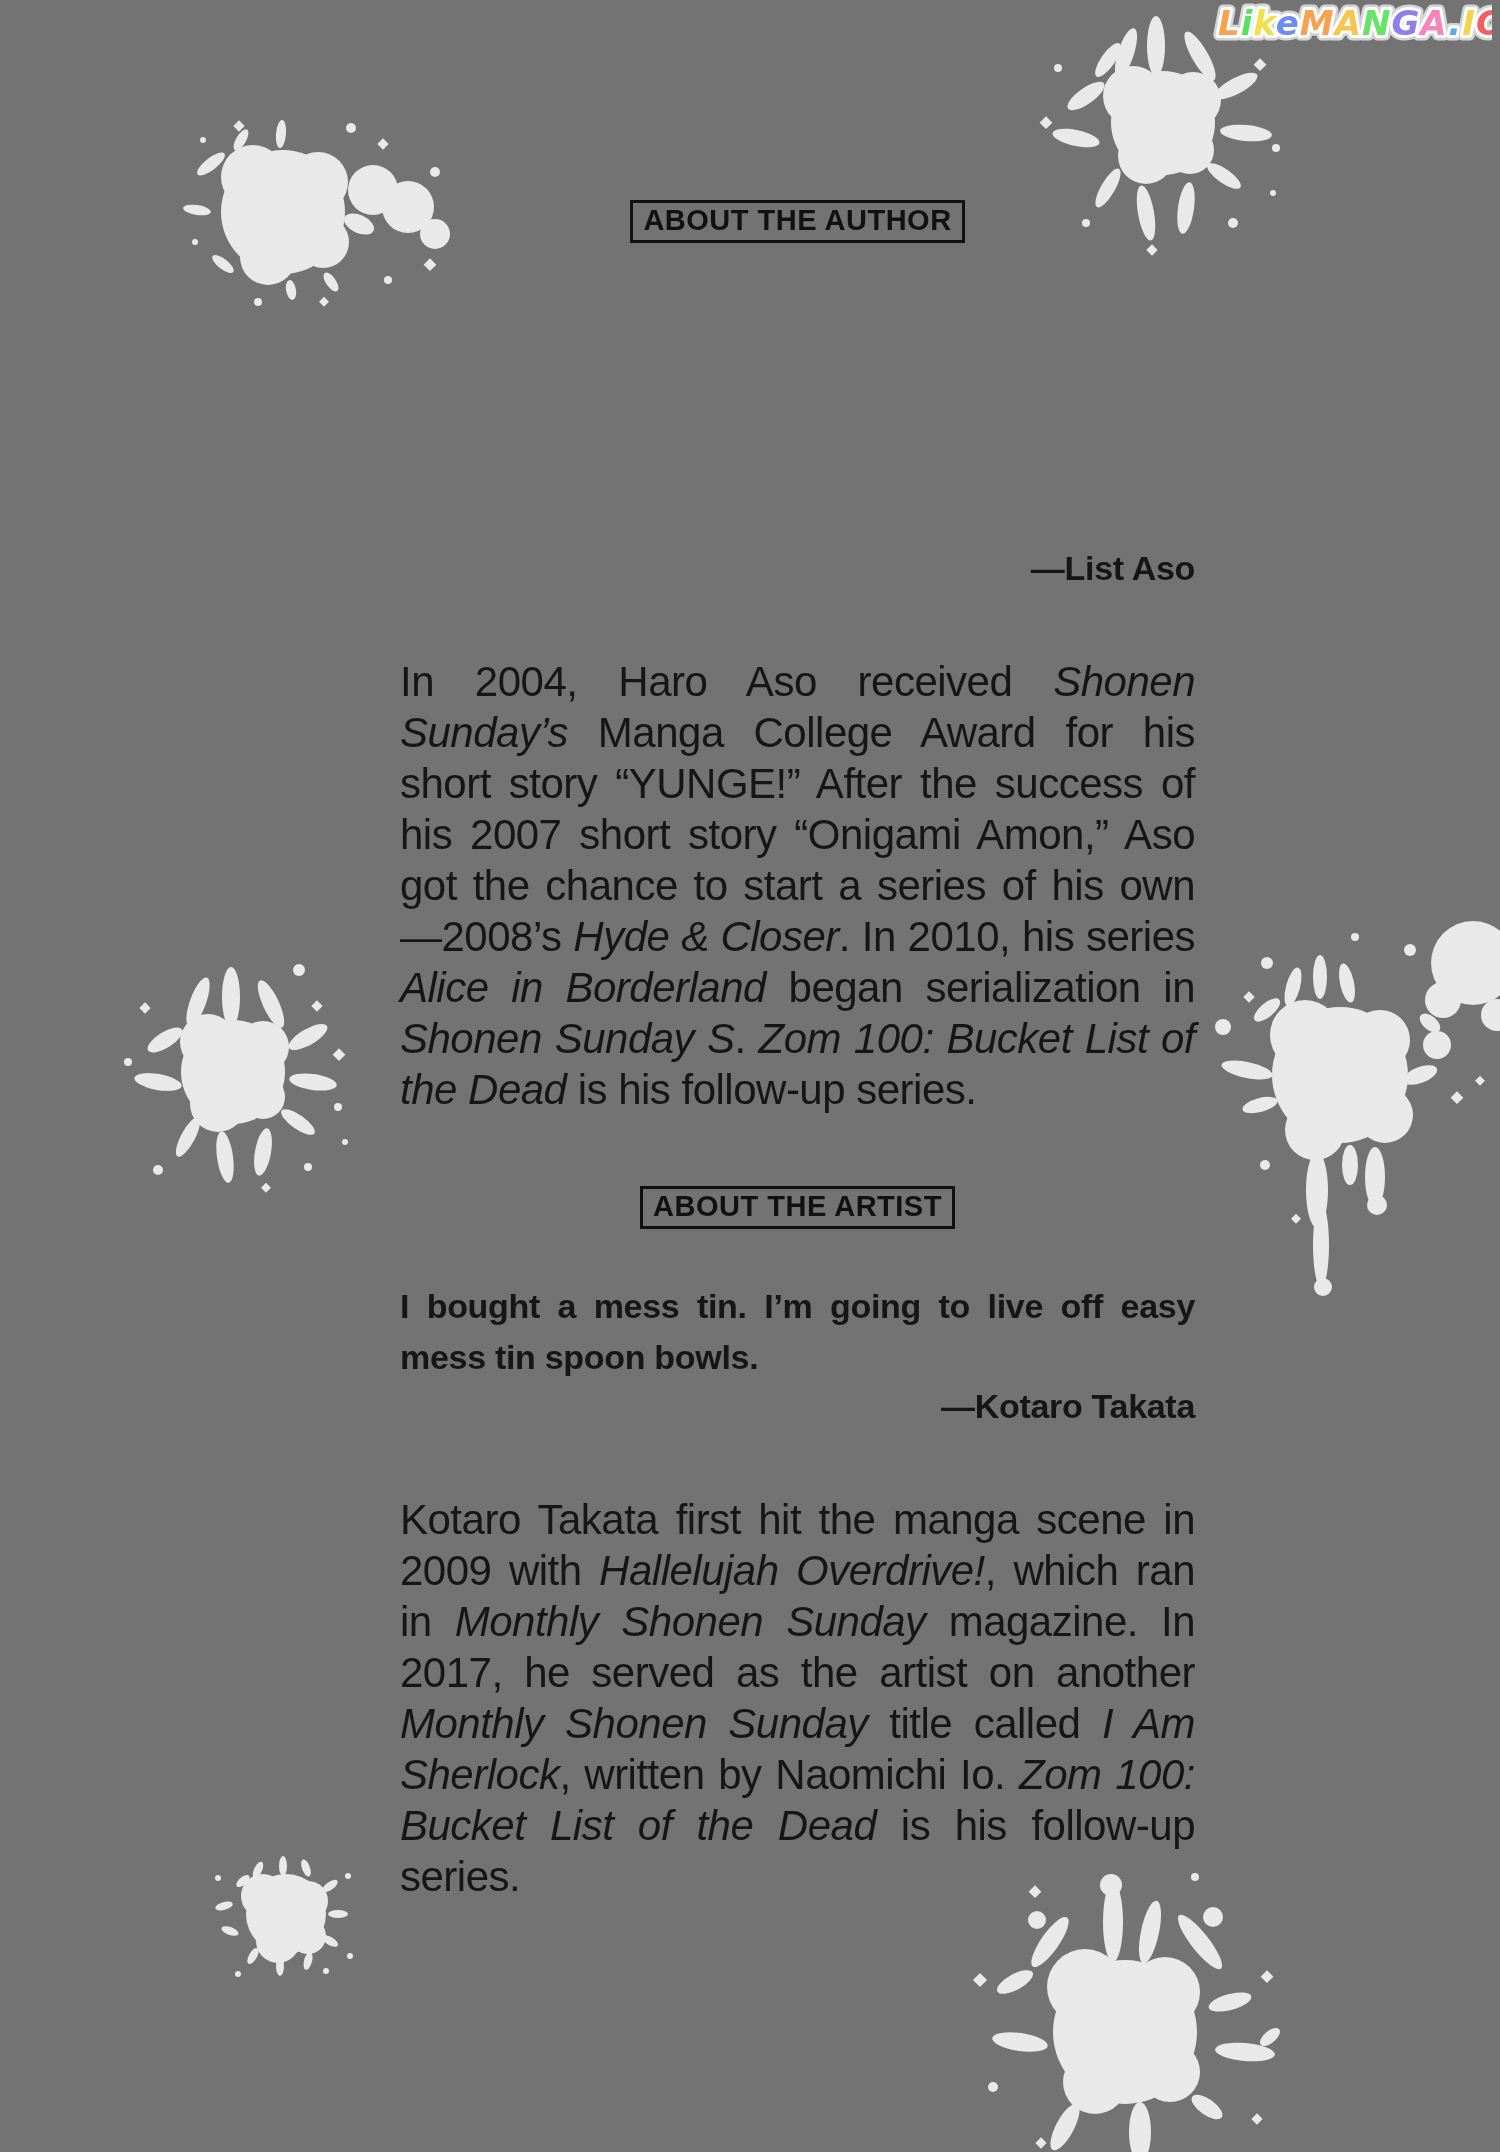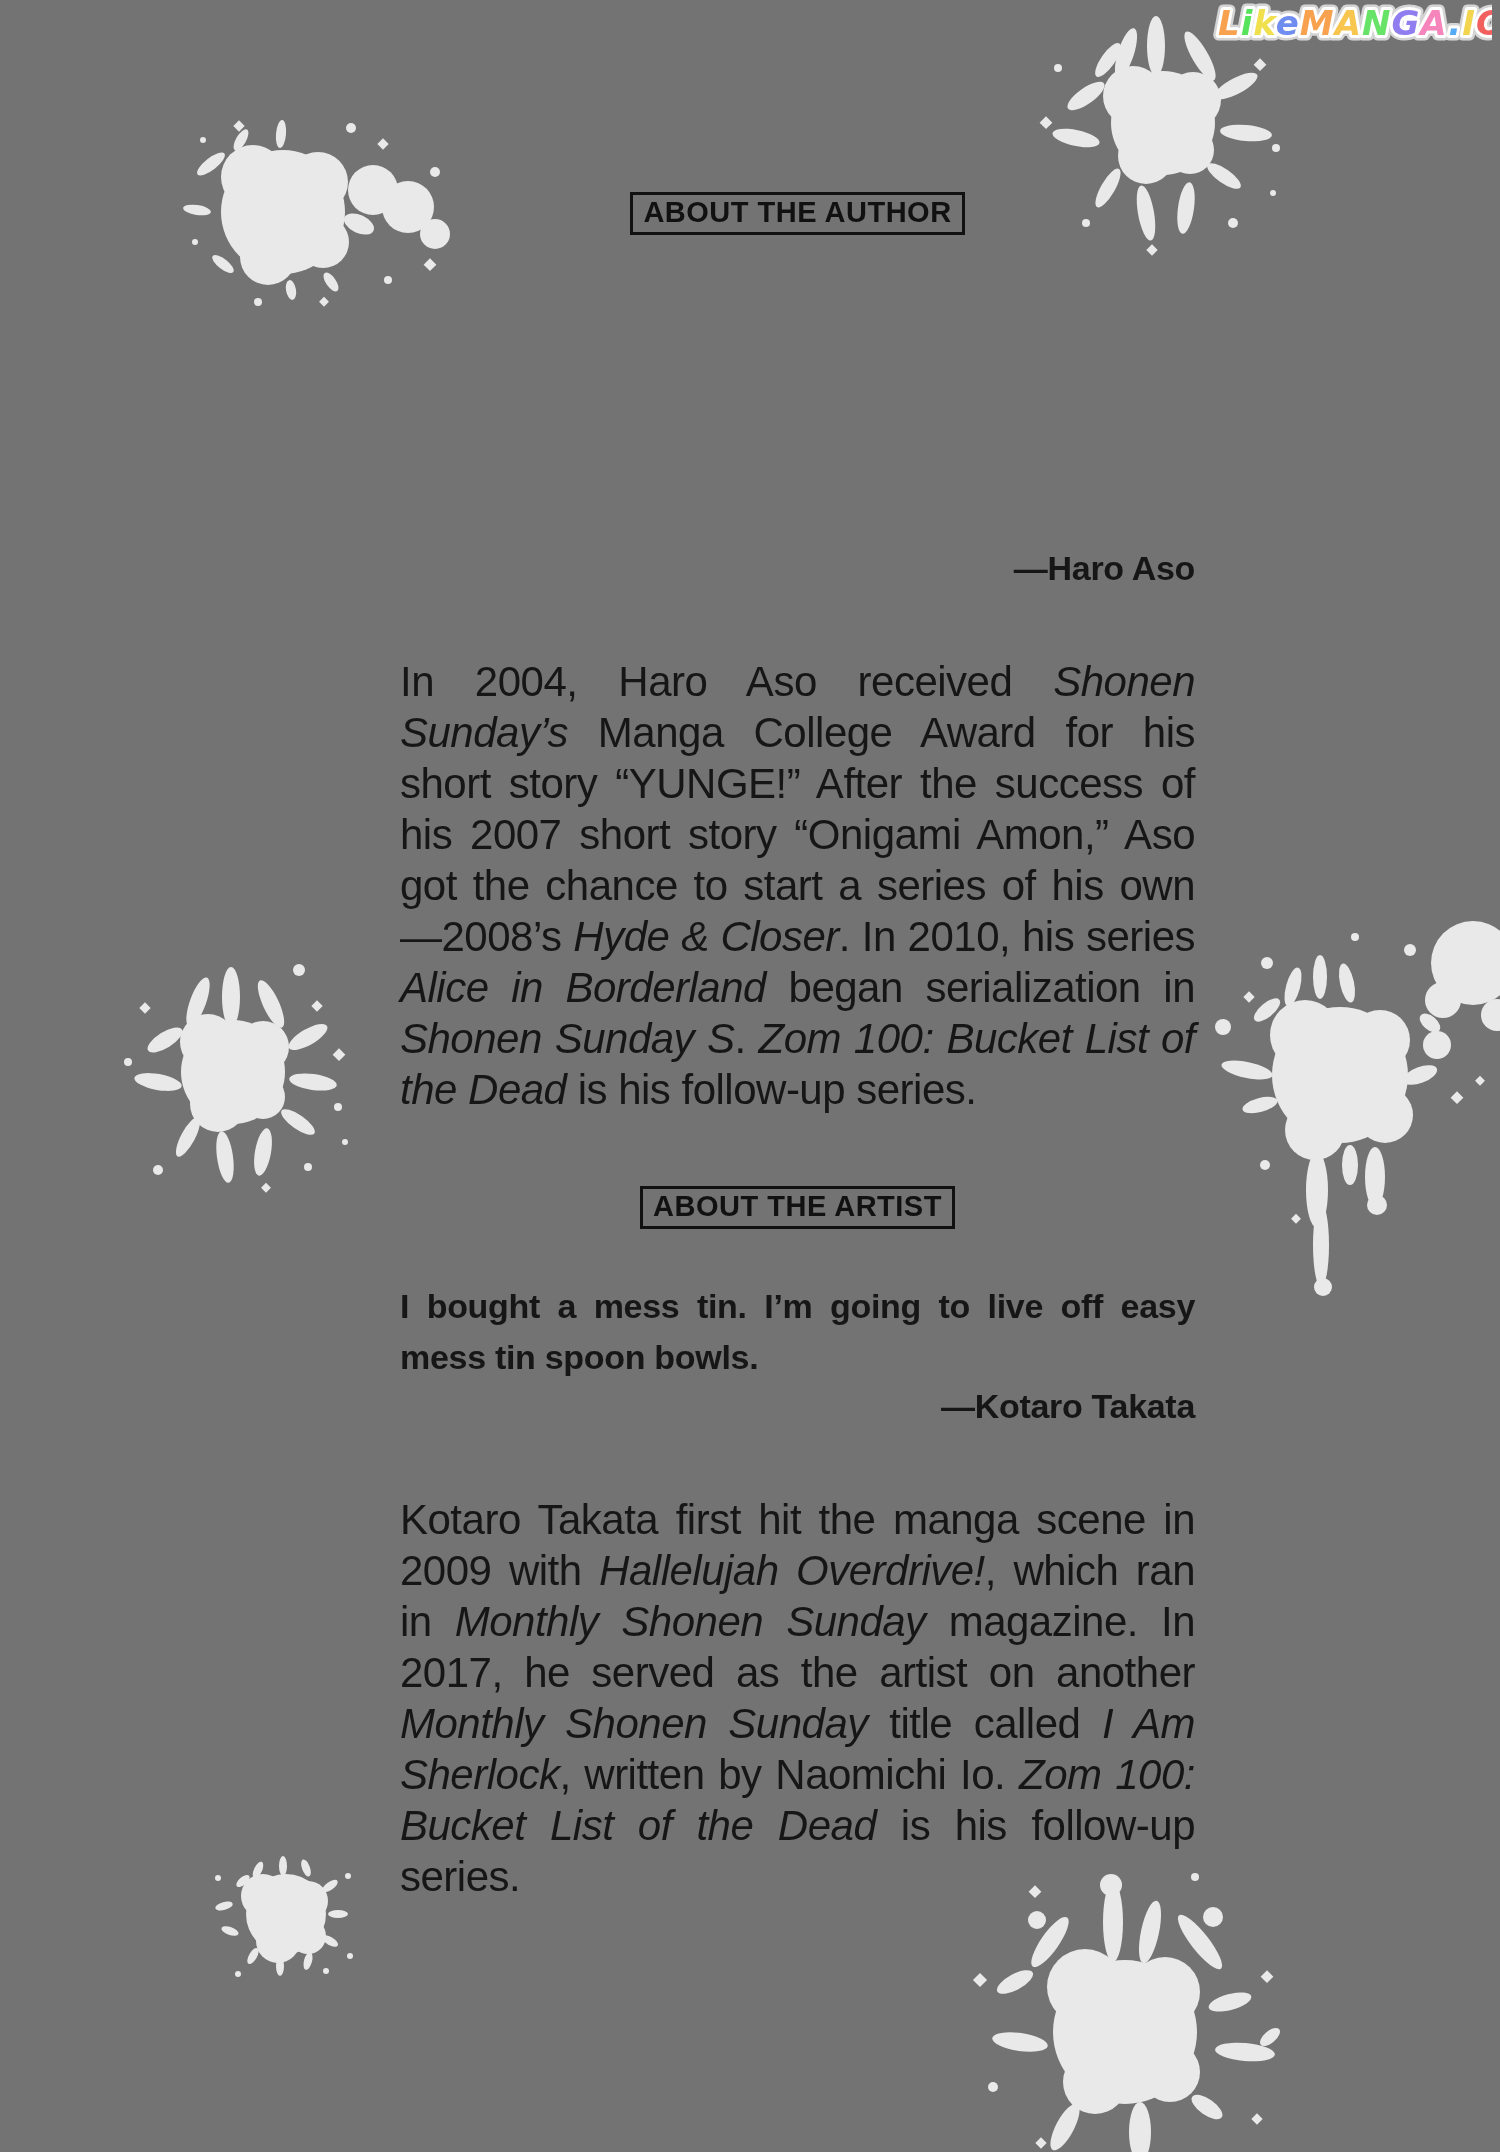--- a/index.html
+++ b/index.html
@@ -248,26 +248,26 @@
       <rect x="86" y="40" width="9" height="9" transform="rotate(45 90 44)"></rect>
       <rect x="30" y="128" width="10" height="10" transform="rotate(45 35 133)"></rect>
       <rect x="318" y="125" width="9" height="9" transform="rotate(45 322 129)"></rect>
       <circle cx="48" cy="240" r="5"></circle>
       <rect x="92" y="292" width="8" height="8" transform="rotate(45 96 296)"></rect>
       <rect x="308" y="268" width="8" height="8" transform="rotate(45 312 272)"></rect>
       <circle cx="250" cy="30" r="4"></circle>
     </svg>
   </div>
 
-  <div class="block heading-row" style="top:192px;">
+  <div class="block heading-row" style="top:200px;">
     <span class="heading-box">ABOUT THE AUTHOR</span>
   </div>
 
 
-  <div class="block attribution" style="top:548px;">—Haro Aso</div>
+  <div class="block attribution" style="top:548px;">—List Aso</div>
 
   <div class="block bio" style="top:656px;"><span>In 2004, Haro Aso received </span><i>Shonen Sunday’s</i><span> Manga College Award for his short story “YUNGE!” After the success of his 2007 short story “Onigami Amon,” Aso got the chance to start a series of his own—2008’s </span><i>Hyde &amp; Closer</i><span>. In 2010, his series </span><i>Alice in Borderland</i><span> began serialization in </span><i>Shonen Sunday S</i><span>. </span><i>Zom 100: Bucket List of the Dead</i><span> is his follow-up series.</span></div>
 
   <div class="block heading-row" style="top:1186px;">
     <span class="heading-box">ABOUT THE ARTIST</span>
   </div>
 
   <div class="block quote" style="top:1281px;">I bought a mess tin. I’m going to live off easy mess tin spoon bowls.</div>
 
   <div class="block attribution" style="top:1386px;">—Kotaro Takata</div>

